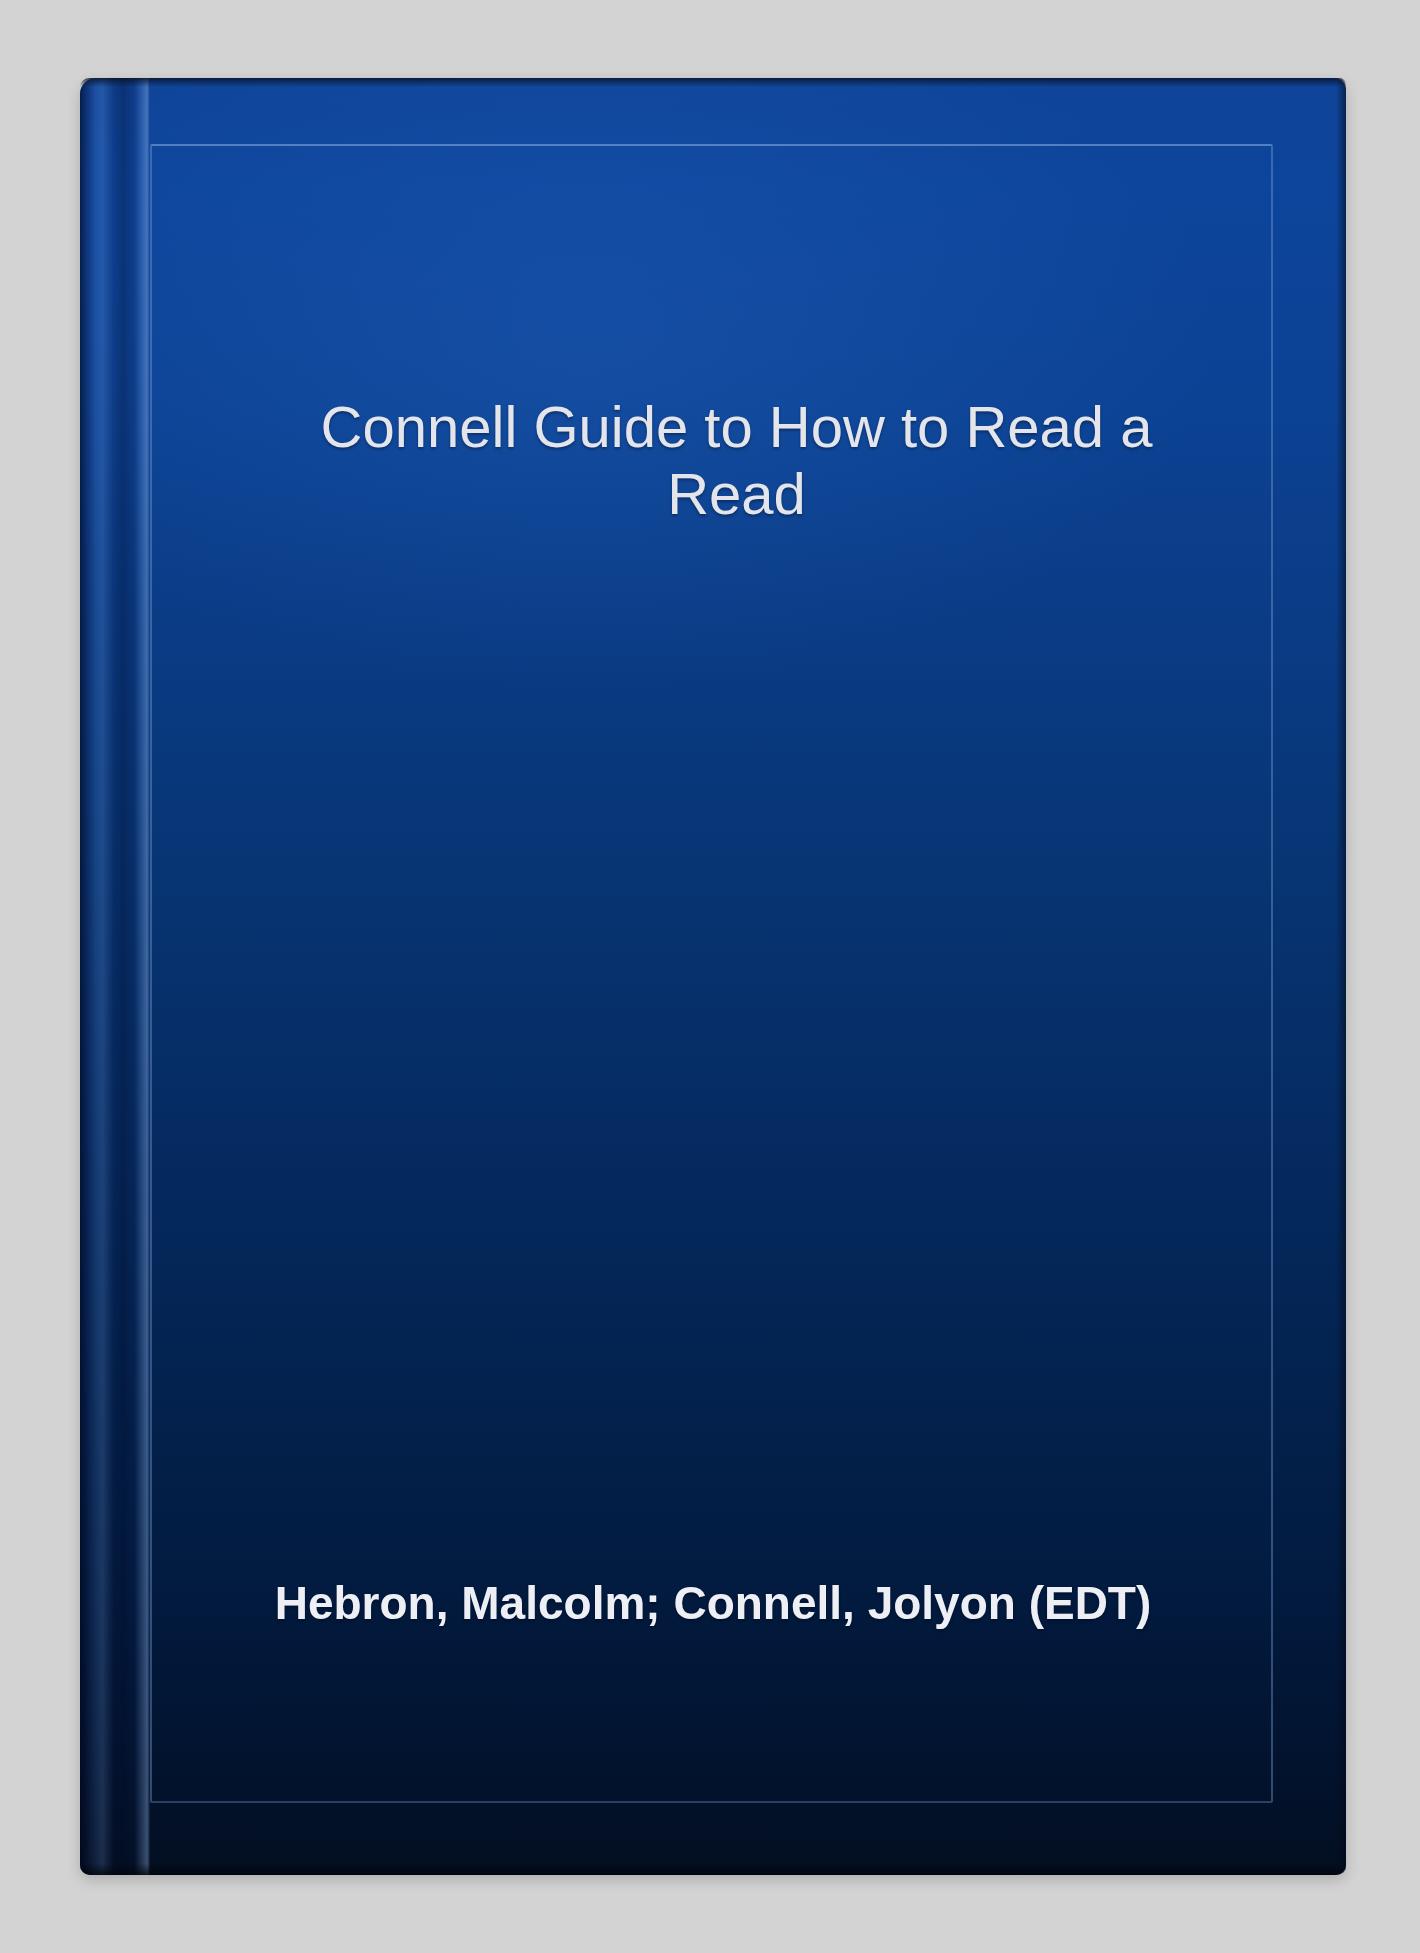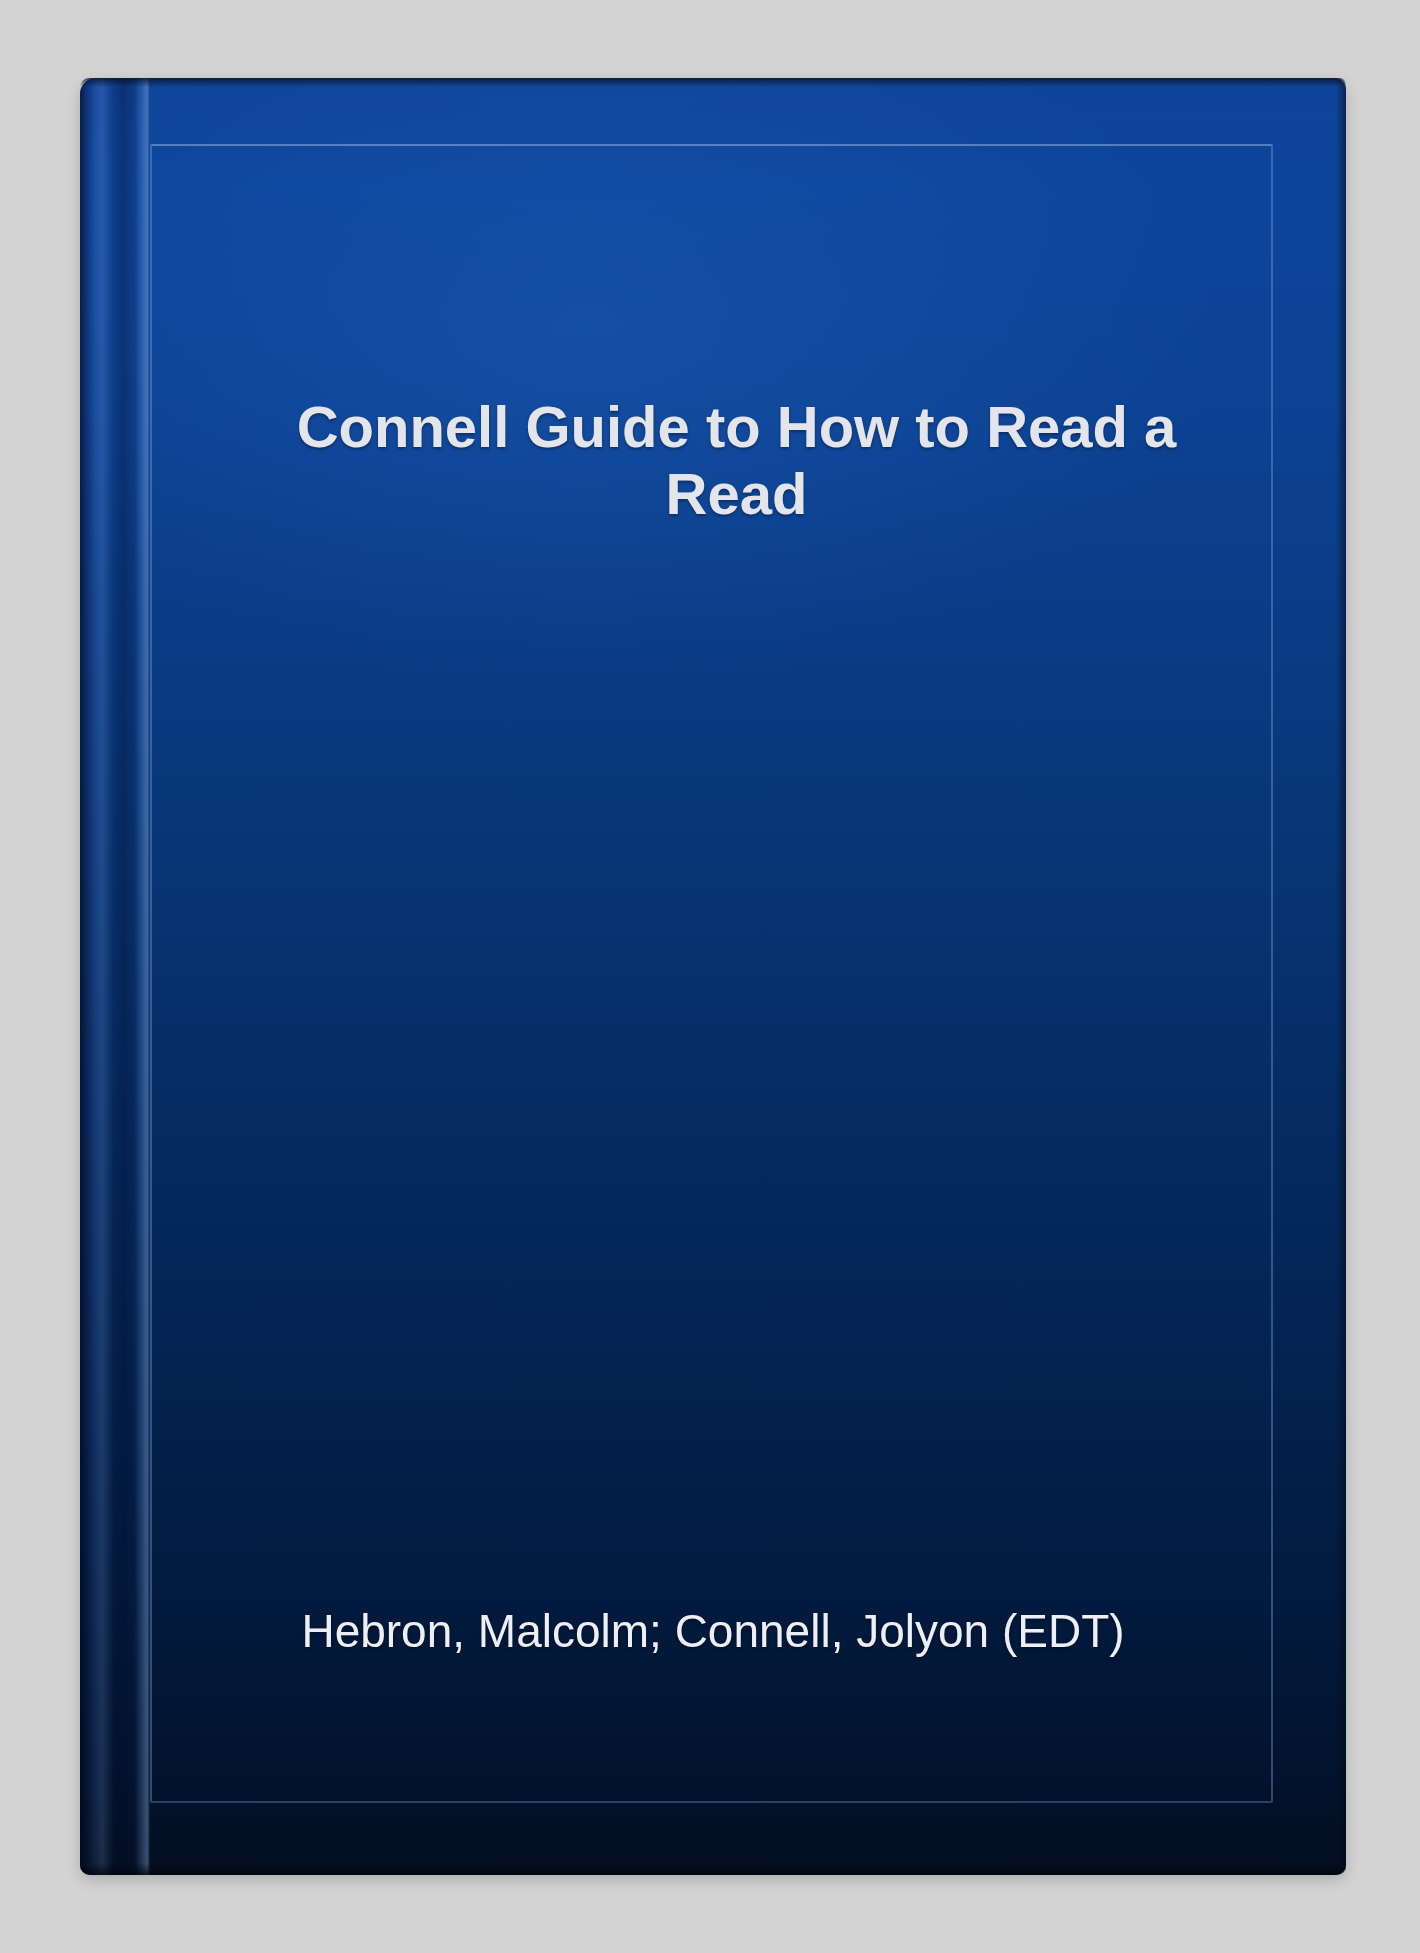--- a/index.html
+++ b/index.html
@@ -102,38 +102,37 @@
   
   .title {
     position: absolute;
     left: 16px;
     right: 0;
     top: 315px;
     text-align: center;
     color: #e3e5ea;
     font-size: 58px;
     line-height: 67px;
-    font-weight: 700;
+    font-weight: 400;
     letter-spacing: 0;
     text-shadow: 0 2px 3px rgba(0,5,20,0.35);
     padding-left: 31px;
   }
   .title .tline { display: block; }
   .author {
     position: absolute;
     left: 0;
     right: 0;
     top: 1498px;
     text-align: center;
     color: #edeff4;
     font-size: 46px;
     line-height: 54px;
-    font-weight: 400;
+    font-weight: 700;
     text-shadow: 0 2px 3px rgba(0,5,20,0.35);
-    margin-top: 28px;
   }
 </style>
 </head>
 <body>
 
 <div class="stage">
   <div class="book">
     <div class="sheen"></div>
     <div class="spine"></div>
     <div class="edge-top"></div>

